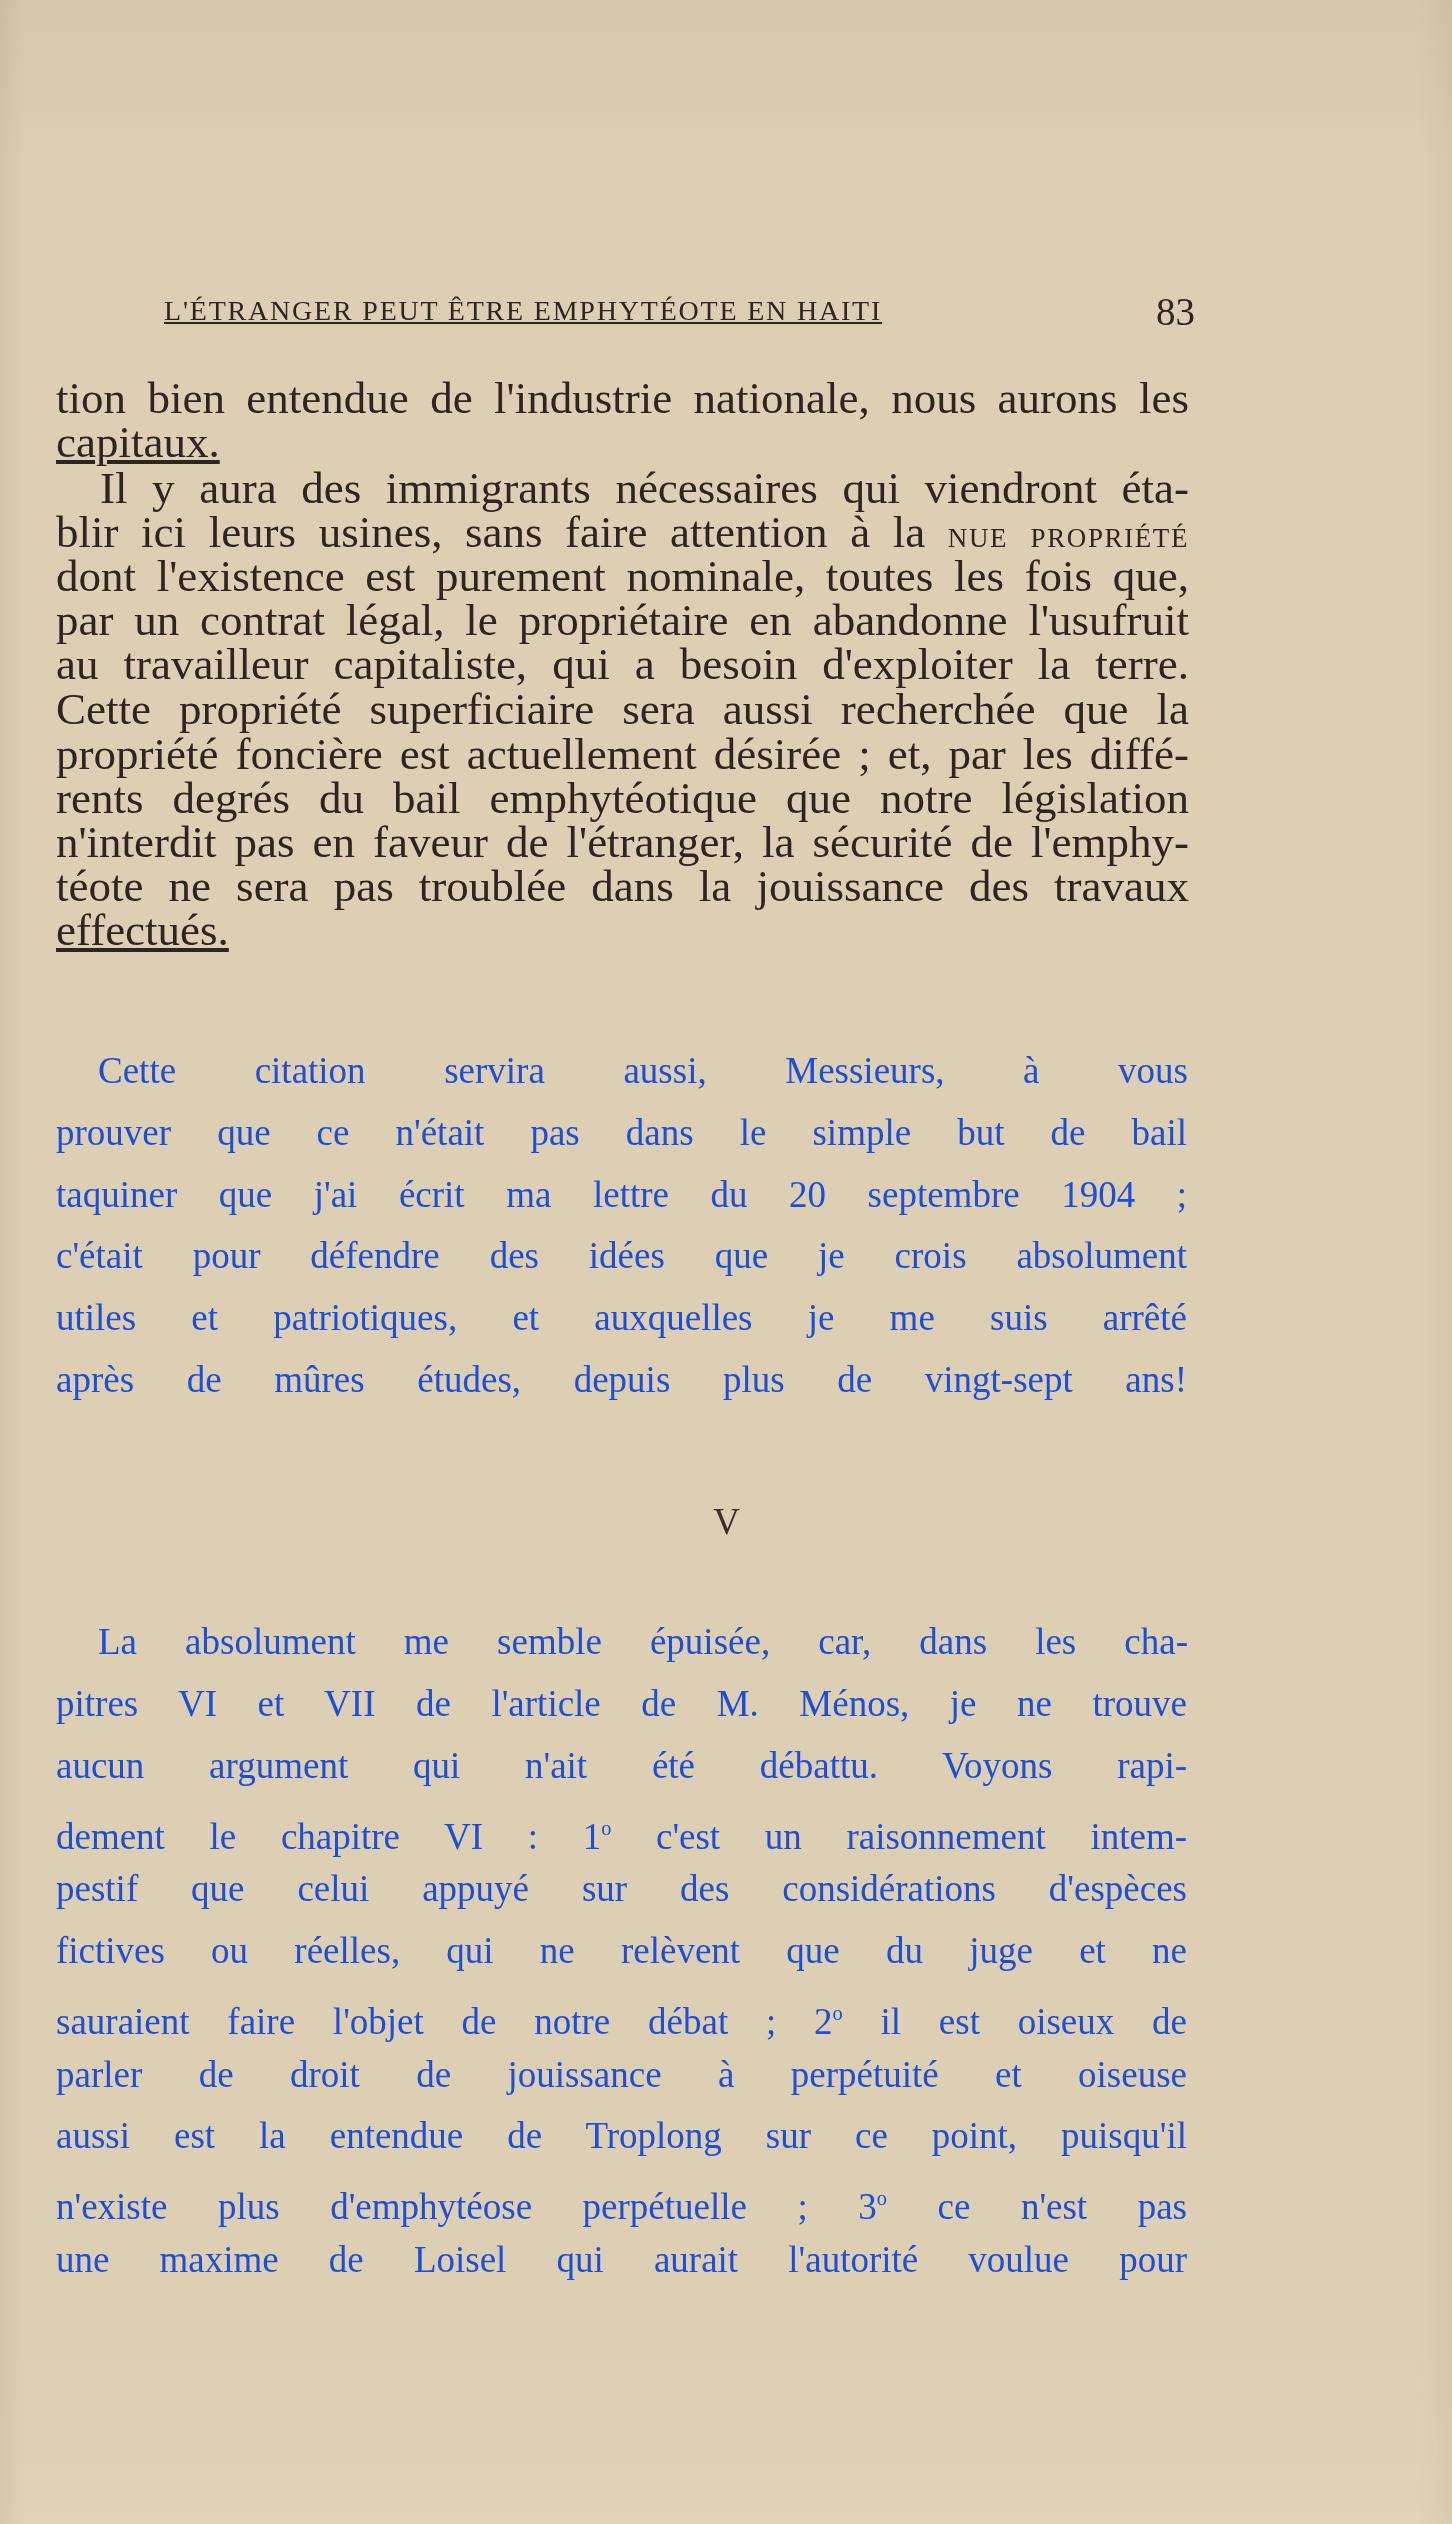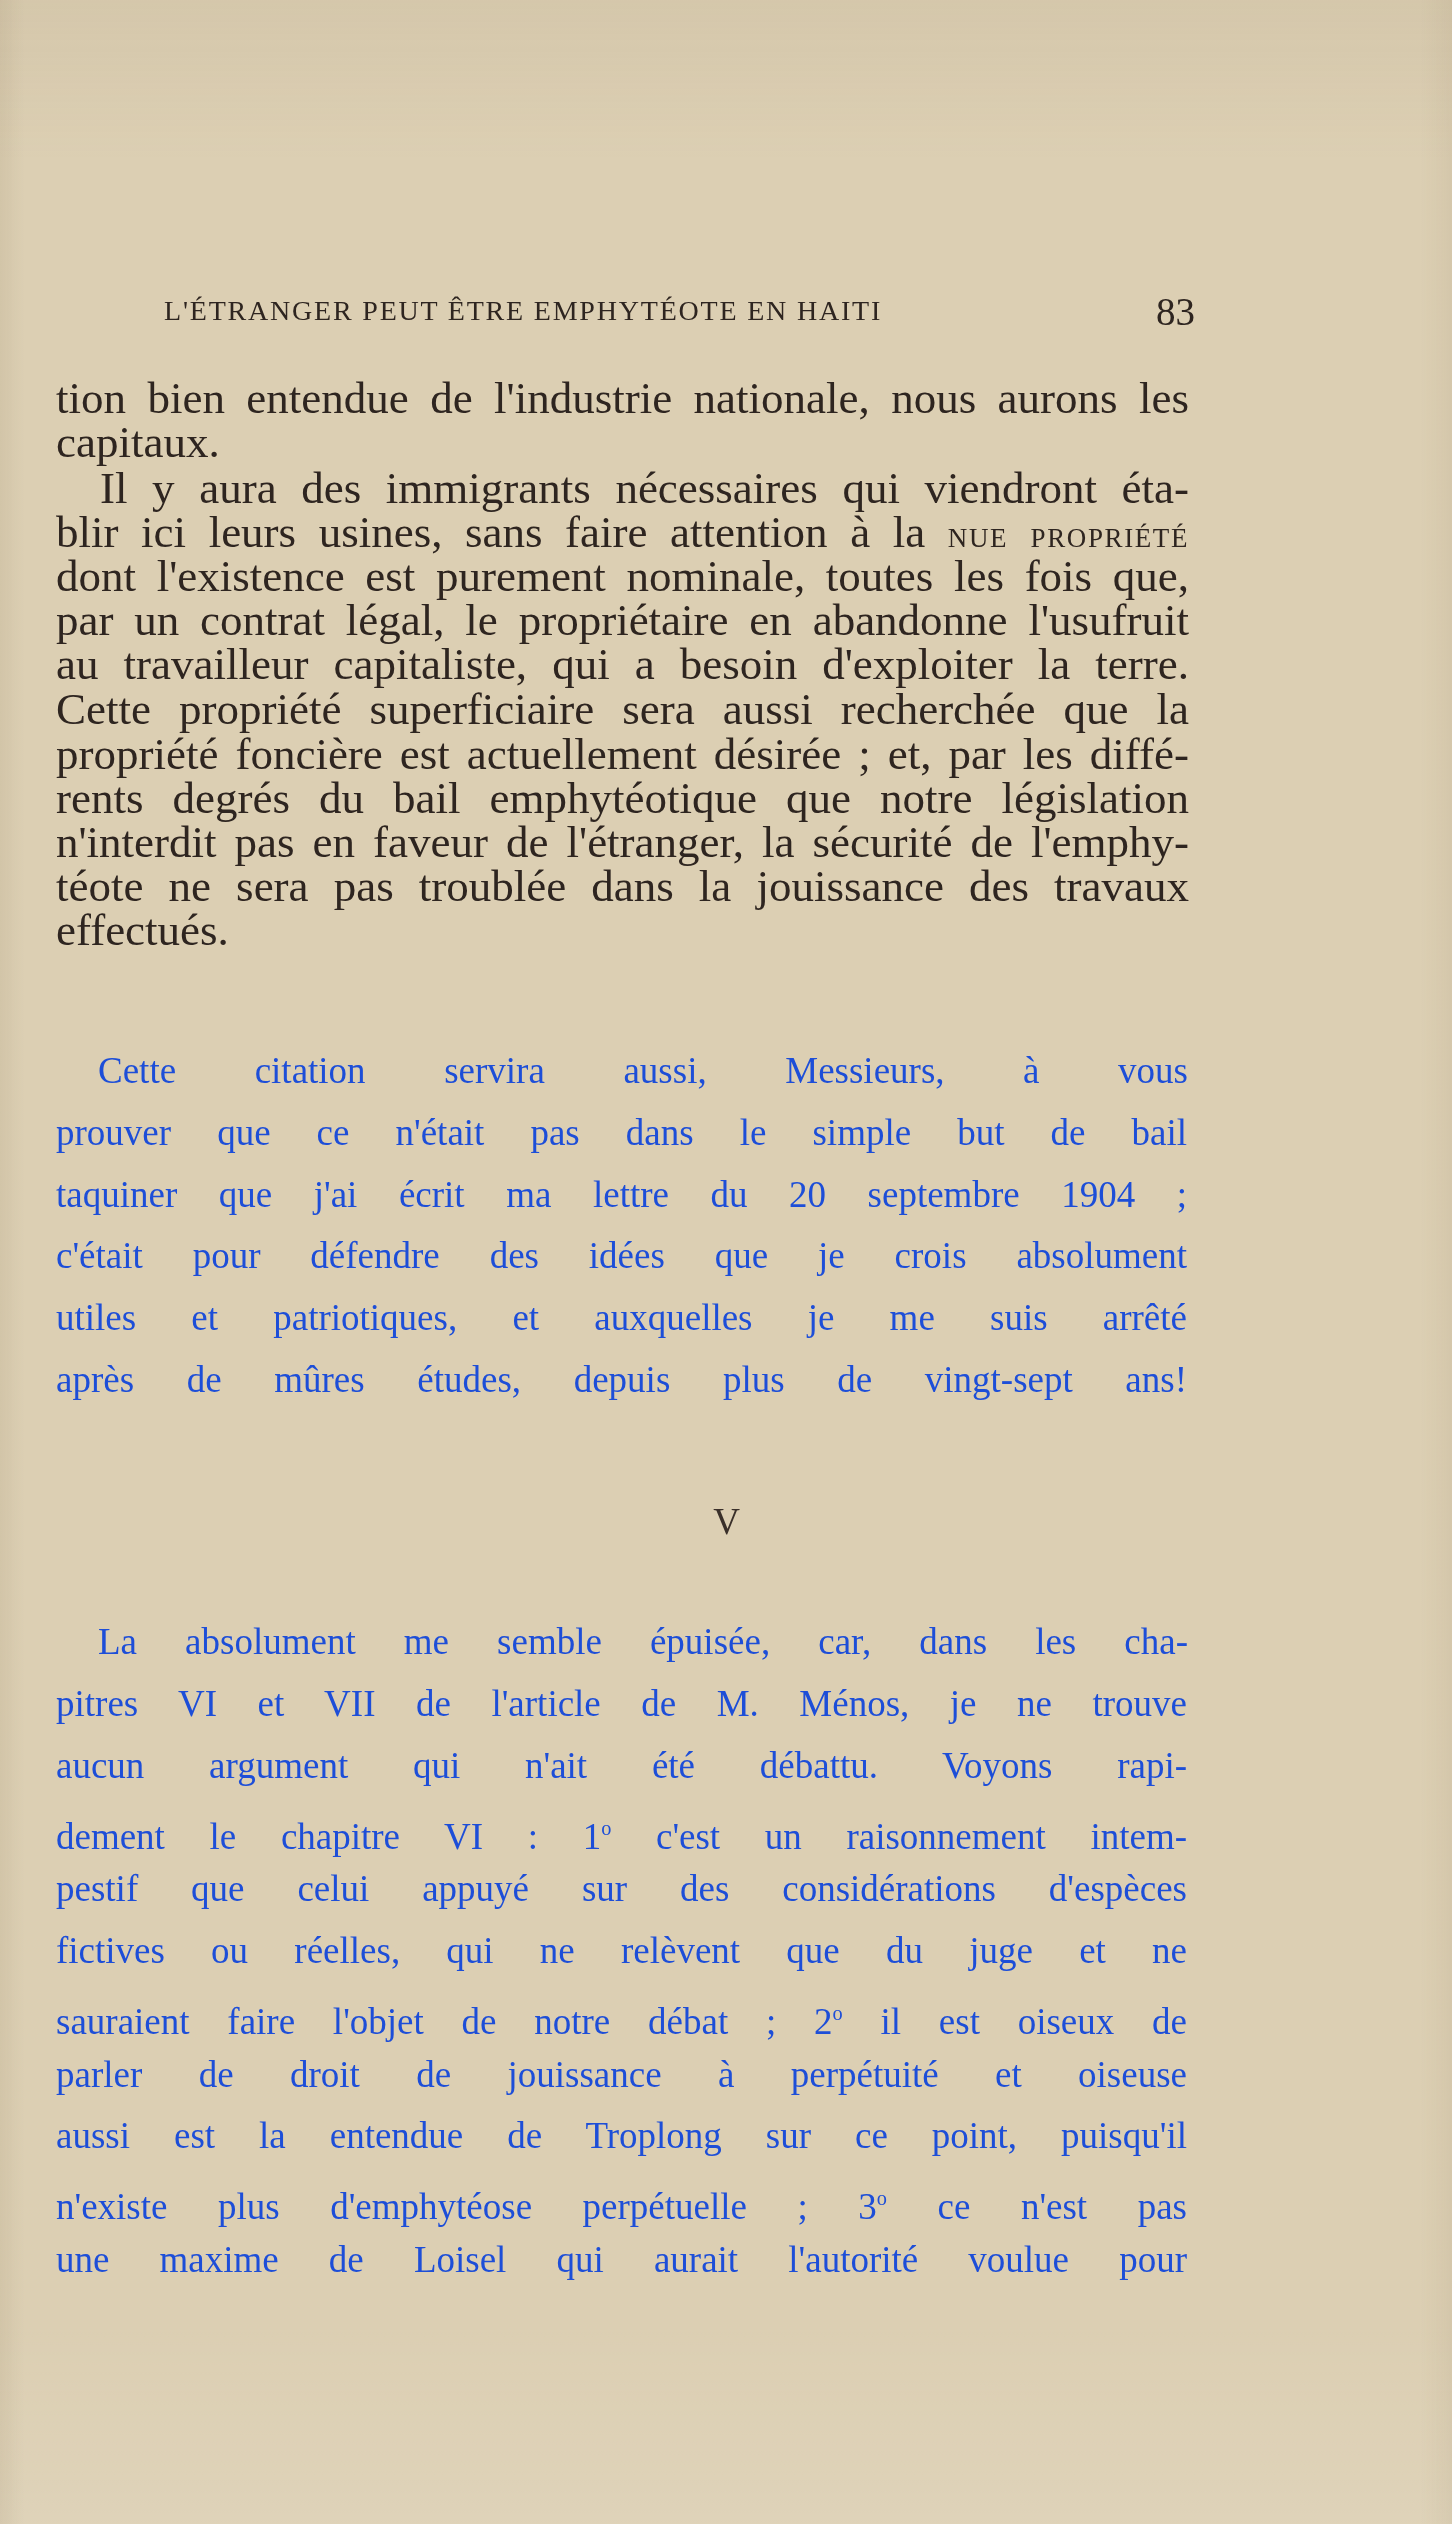--- a/index.html
+++ b/index.html
@@ -13,32 +13,32 @@
     font-family: "Liberation Serif", "DejaVu Serif", serif;
     color: #2e2520;
   }
   .page { position: absolute; left: 0; top: 0; width: 1453px; height: 2525px; }
   .running-head {
     position: absolute; left: 164px; top: 289px; width: 1031px; height: 48px;
   }
   .running-title {
     position: absolute; left: 0; top: 6.4px;
     font-size: 28px; letter-spacing: 1.8px; font-variant: small-caps;
-    text-transform: uppercase; white-space: nowrap; color: #2e2520;
+    text-transform: uppercase; white-space: nowrap; color: #2e2520; text-decoration: underline;
   }
   .page-number {
     position: absolute; right: 0; top: 0; font-size: 39px; color: #2e2520;
   }
   .line {
     position: absolute; white-space: nowrap; text-align: justify;
     text-align-last: justify;
   }
   .quote .line { left: 56px; width: 1133px; font-size: 45px; height: 42px; line-height: 42px; }
   .quote .line.indent { left: 100px; width: 1089px; }
-  .quote .line.last { text-align-last: left; }
+  .quote .line.last { text-align-last: left; text-decoration: underline; }
   .body-text .line { left: 56px; width: 1131px; font-size: 37px; height: 56px; line-height: 56px; color: #1d4ed8; }
   .body-text .line.indent { left: 98px; width: 1090px; }
   .sc { font-variant: small-caps; text-transform: lowercase; font-size: 0.85em; letter-spacing: 1.6px; }
   .it { }
   .sup { font-size: 0.55em; vertical-align: 0.7em; }
   .section-heading {
     position: absolute; left: 0; width: 1453px; top: 1500px; text-align: center;
     font-size: 37px; color: #3a302a;
   }
 </style>

